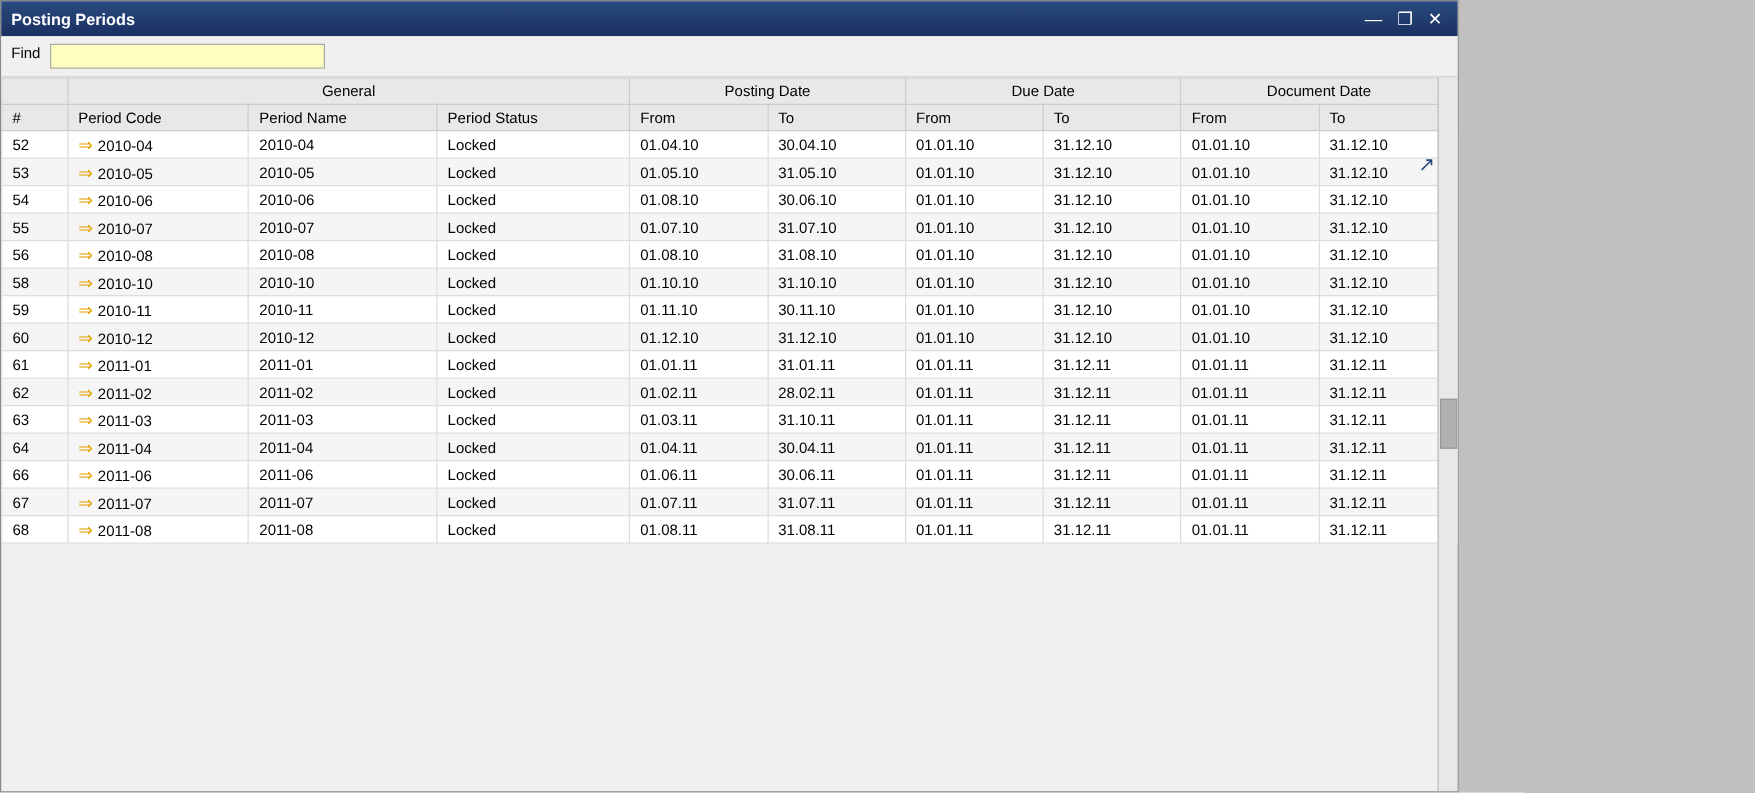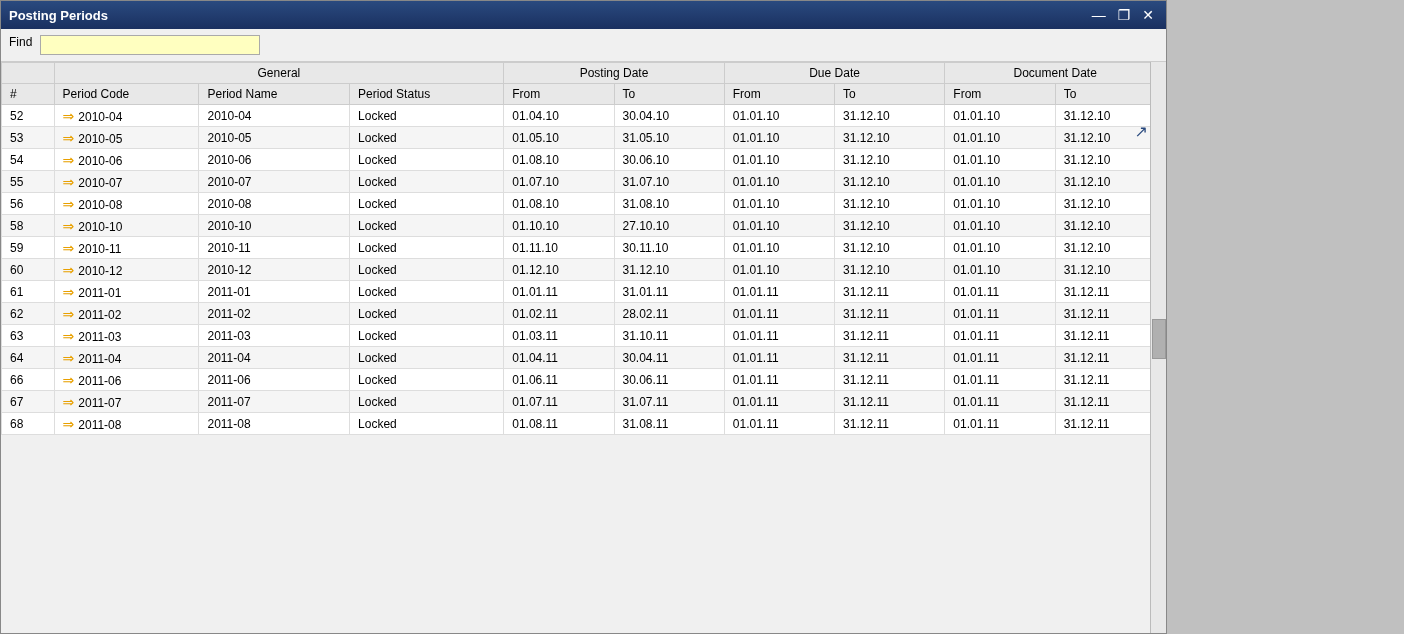--- a/index.html
+++ b/index.html
@@ -238,21 +238,21 @@
             <td>31.12.10</td>
             <td>01.01.10</td>
             <td>31.12.10</td>
           </tr>
           <tr>
             <td>58</td>
             <td><span class="arrow-icon">⇒</span>2010-10</td>
             <td>2010-10</td>
             <td>Locked</td>
             <td>01.10.10</td>
-            <td>27.10.10</td>
+            <td>31.10.10</td>
             <td>01.01.10</td>
             <td>31.12.10</td>
             <td>01.01.10</td>
             <td>31.12.10</td>
           </tr>
           <tr>
             <td>59</td>
             <td><span class="arrow-icon">⇒</span>2010-11</td>
             <td>2010-11</td>
             <td>Locked</td>

